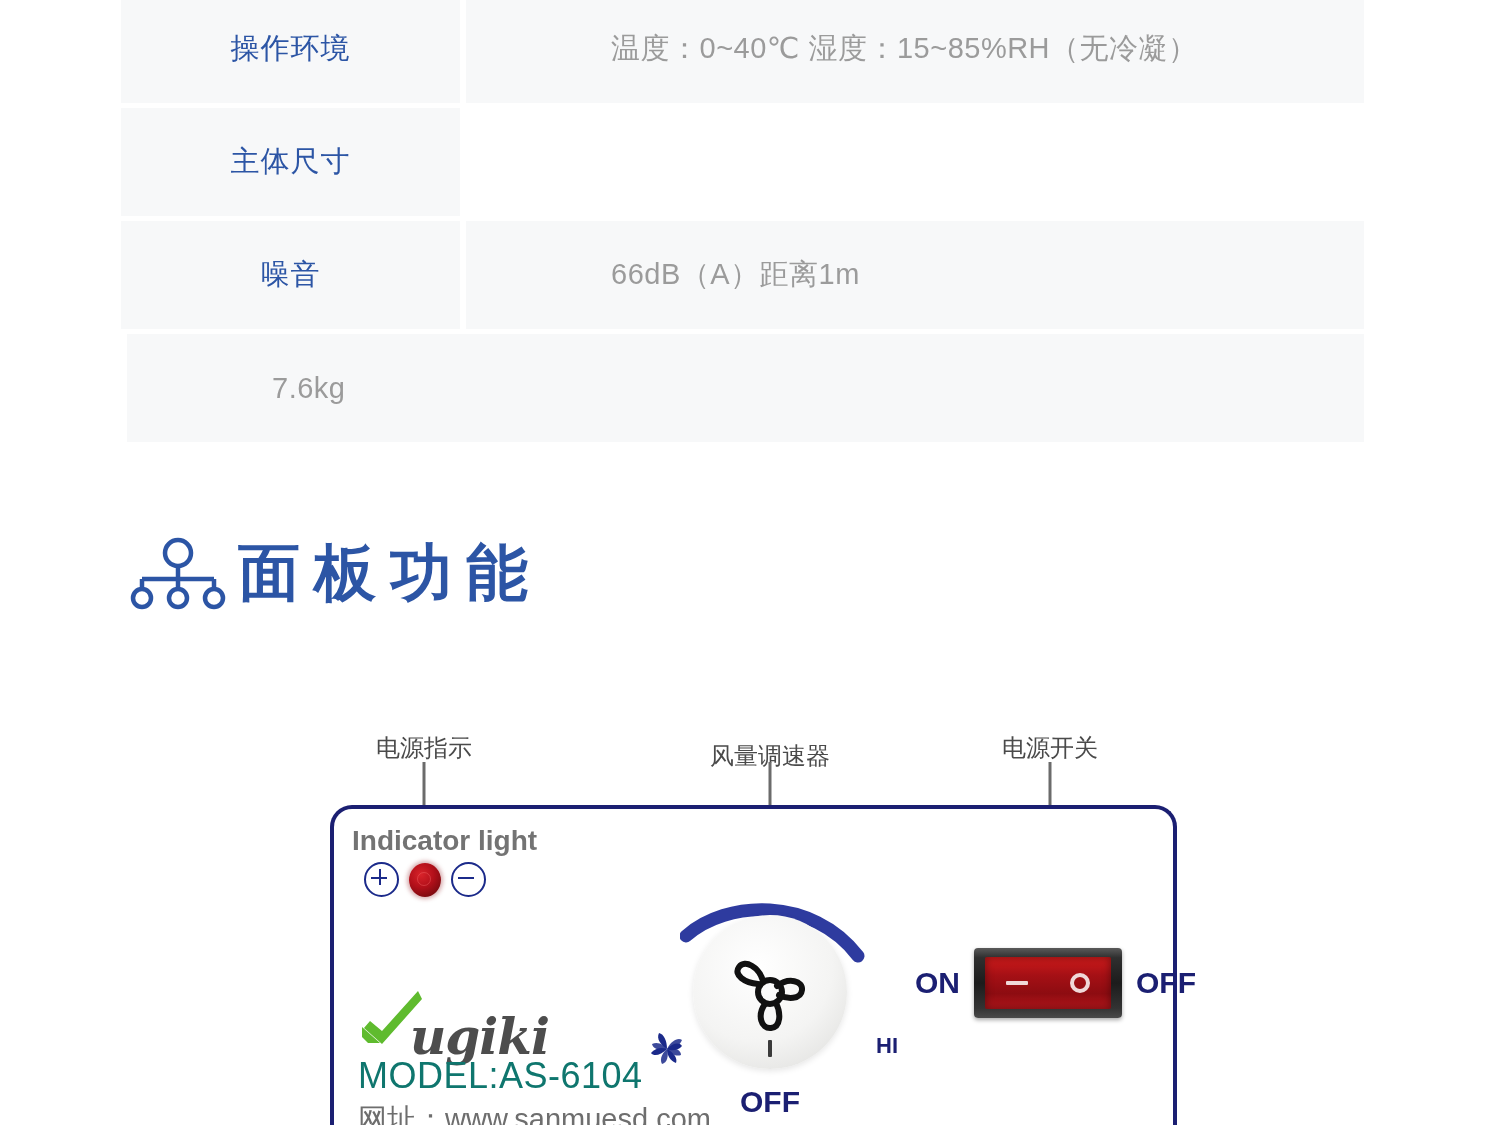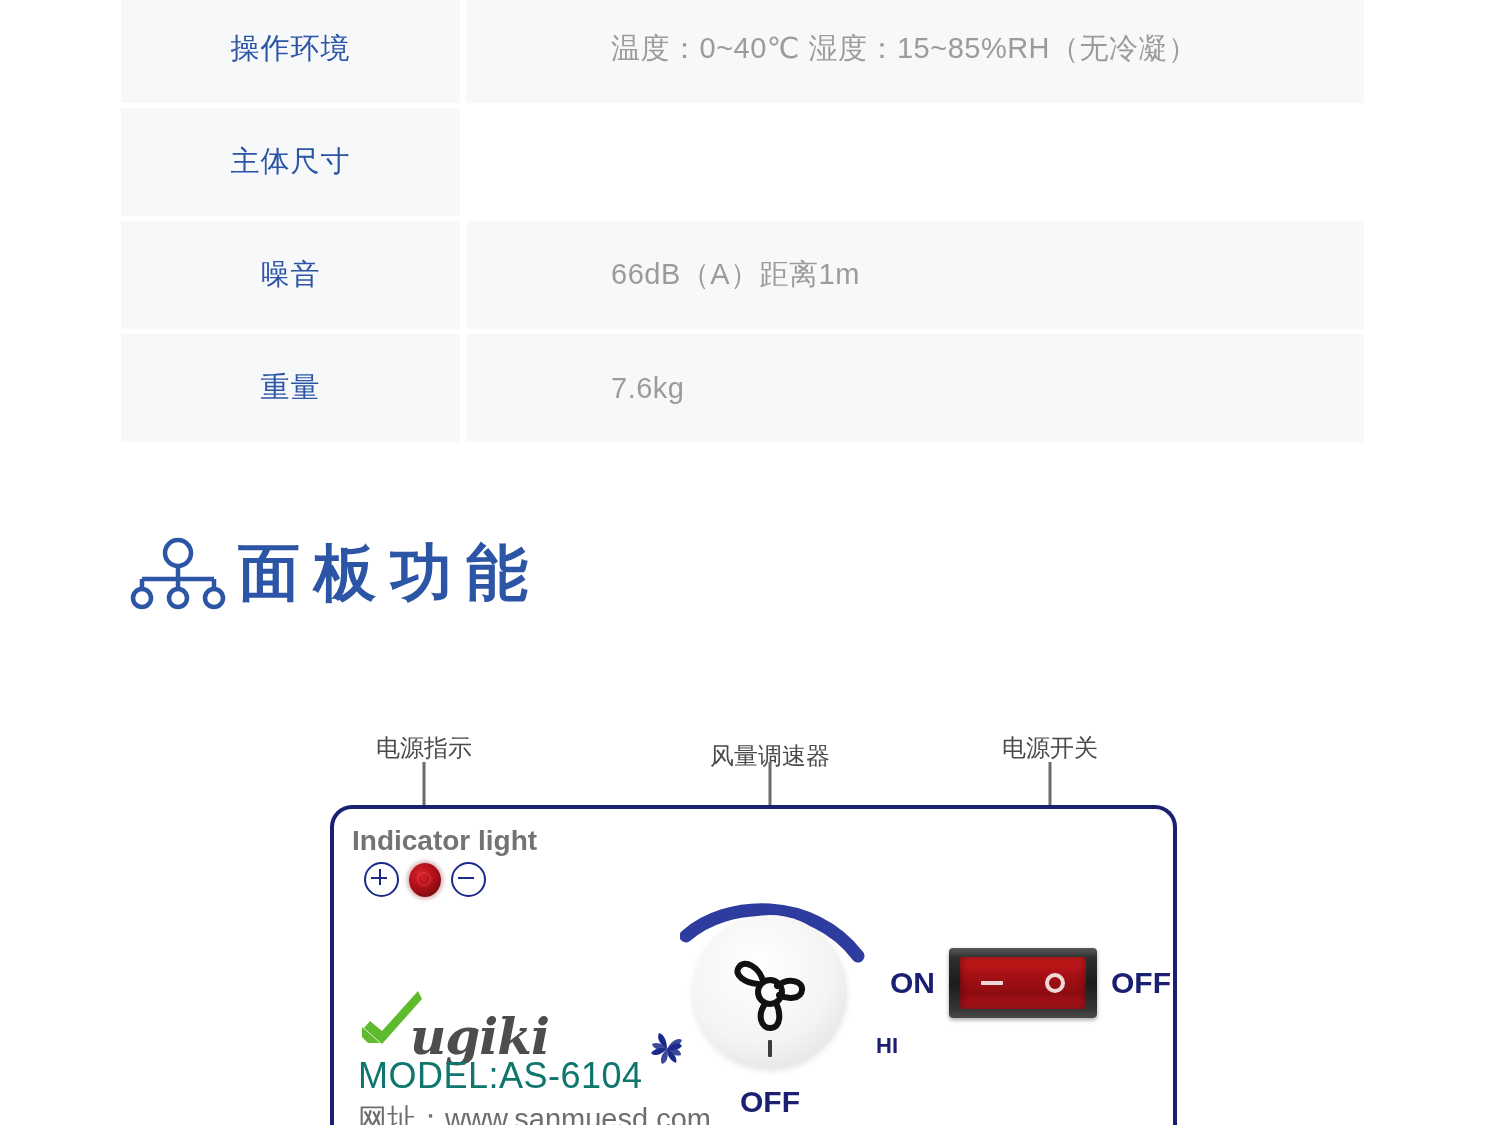--- a/index.html
+++ b/index.html
@@ -218,21 +218,21 @@
     position: absolute;
     left: 876px; top: 333px;
     color: #1b1f72;
     font-size: 22px;
     font-weight: bold;
   }
   .pinwheel { position: absolute; left: 647px; top: 1029px; }
 
   .rocker-wrap {
     position: absolute;
-    left: 890px;
+    left: 915px;
     top: 248px;
     display: flex;
     align-items: center;
     gap: 14px;
   }
   .side-label {
     color: #1b1f72;
     font-size: 30px;
     font-weight: bold;
   }
@@ -281,21 +281,20 @@
     <div class="spec-gap"></div>
   </div>
 
   <div class="spec-row">
     <div class="spec-label">噪音</div>
     <div class="spec-gap"></div>
     <div class="spec-value">66dB（A）距离1m</div>
   </div>
 
   <div class="spec-row">
-    <div class="spec-label">重量</div>
     <div class="spec-gap"></div>
     <div class="spec-value">7.6kg</div>
   </div>
 
 </div>
 
 <div class="section-heading">
   <span>
     <svg class="sitemap-icon" viewBox="0 0 100 75">
       <circle cx="50" cy="18" r="13" fill="none" stroke="#2c55a5" stroke-width="4.5"></circle>

